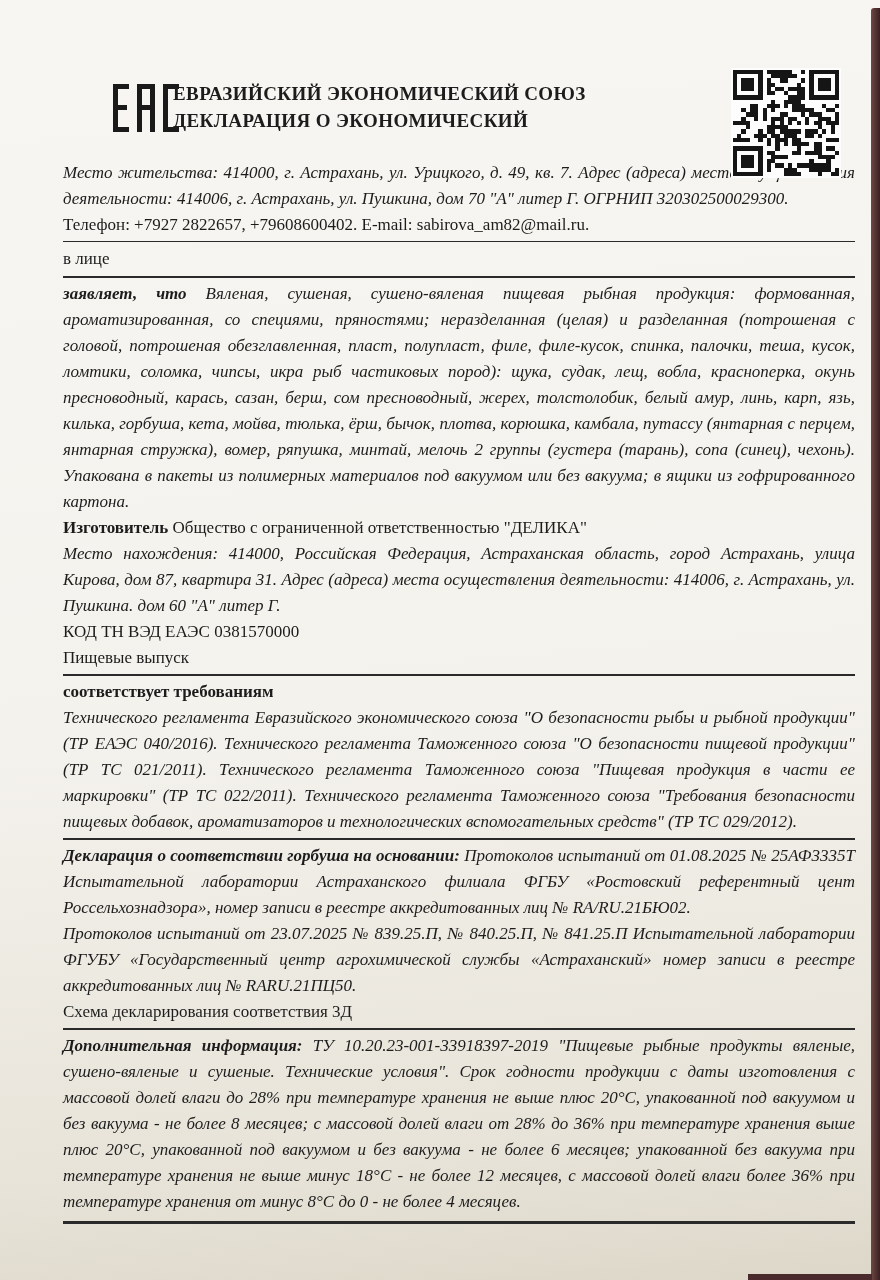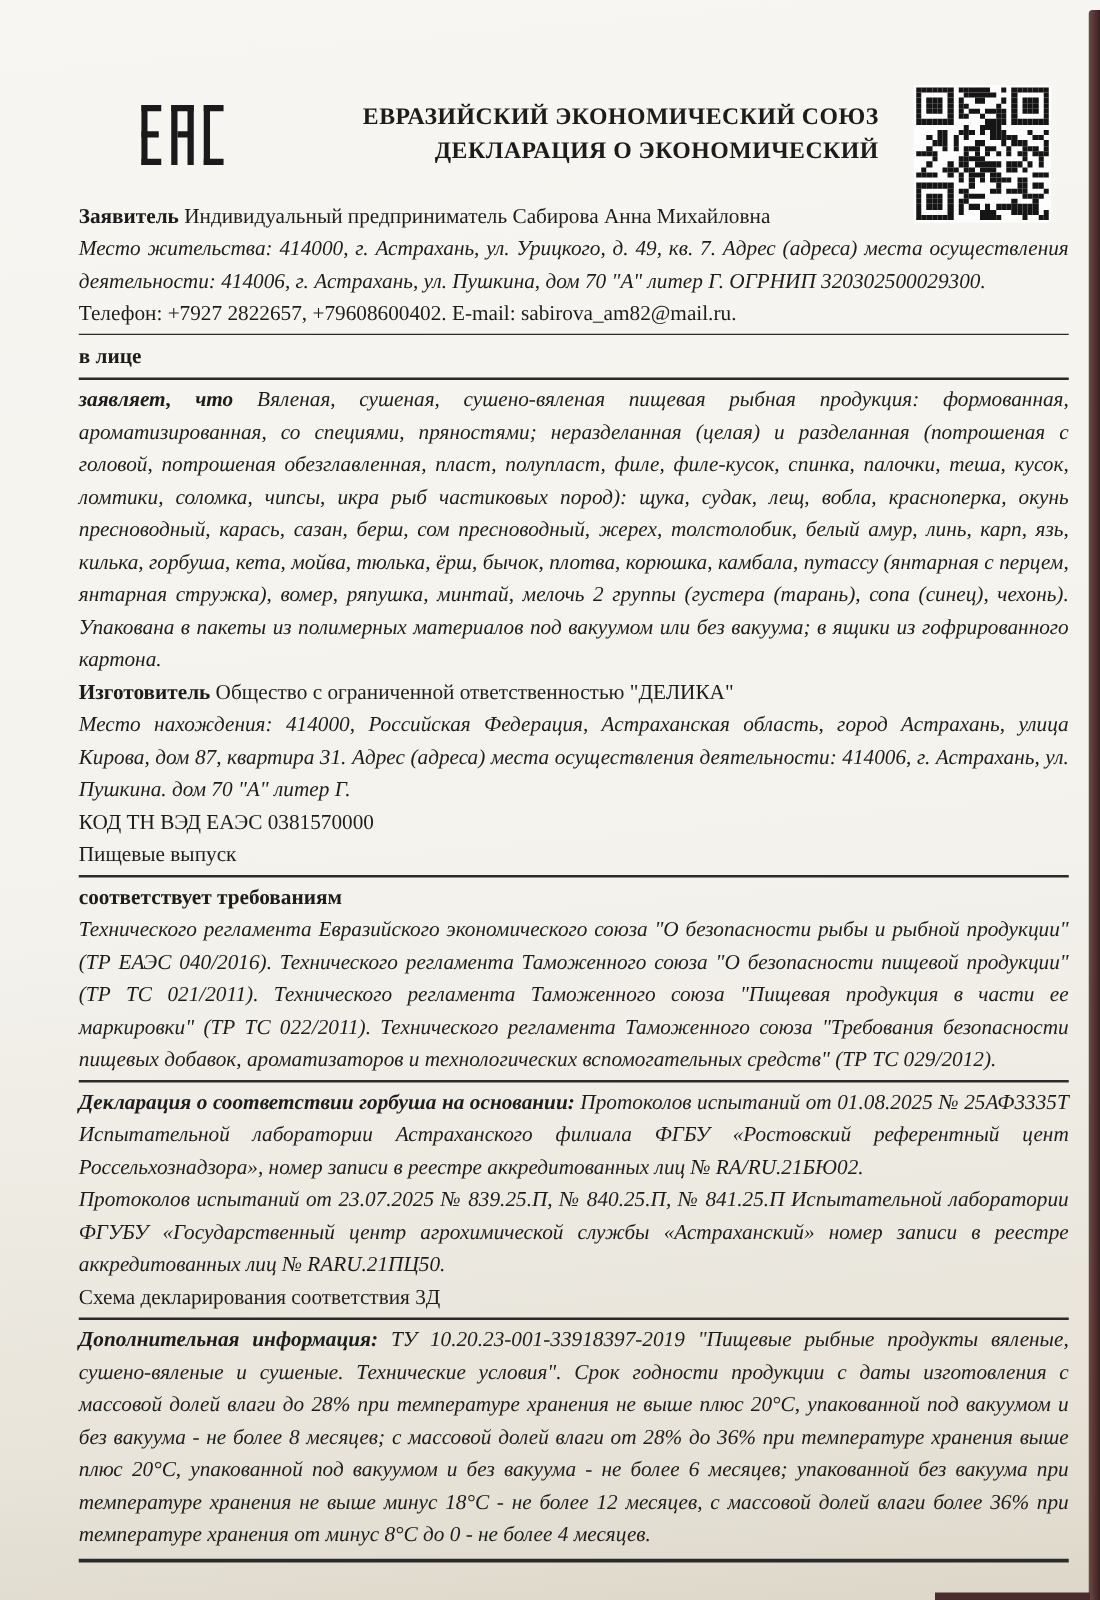--- a/index.html
+++ b/index.html
@@ -8,33 +8,33 @@
     background:linear-gradient(175deg,#f8f6f2 0%,#f4f2ed 55%,#e7e3d8 88%,#dcd7c8 100%);
     font-family:"Liberation Serif","DejaVu Serif",serif;color:#1c1c1c;
   }
   .edge-right{position:absolute;top:8px;right:0;bottom:0;width:9px;
     background:linear-gradient(90deg,#6e4a44,#3a1f22);border-radius:3px 0 0 0;z-index:9;}
   .edge-bottom{position:absolute;bottom:0;left:748px;right:8px;height:6px;background:#4a2a2c;z-index:9;}
   .content{position:absolute;left:63px;top:64px;width:792px;}
   
   .header{position:relative;height:96px;}
   .eac-logo{position:absolute;left:50px;top:20px;}
-  .doc-title{position:absolute;left:110px;right:152px;top:16px;text-align:right;
+  .doc-title{position:absolute;left:110px;right:164px;top:16px;text-align:left;
     font-weight:bold;font-size:19px;line-height:27px;letter-spacing:.4px;}
   .qr{position:absolute;top:4px;right:14px;width:110px;height:110px;background:#fdfdfd;
     display:grid;grid-template-columns:repeat(25,1fr);grid-template-rows:repeat(25,1fr);padding:2px;box-sizing:border-box;}
   .qr i{display:block;}
   .qr i.f{background:#151515;}
   
   p{margin:0;font-size:17px;line-height:26px;}
   .just{text-align:justify;font-style:italic;}
   .hr{border-top:2px solid #2a2a2a;margin:3px 0 3px 0;}
   .hr.thin{border-top-width:1px;}
   .hr.thick{border-top-width:3px;margin-top:6px;}
-  .inperson{font-weight:bold;padding:1px 0;}
+  .inperson{font-weight:normal;padding:1px 0;}
   .bold-line{font-weight:bold;}
 </style>
 </head>
 <body>
 
 <div class="page">
   <div class="edge-right"></div>
   <div class="edge-bottom"></div>
 
   <div class="content">
@@ -681,31 +681,30 @@
           <i class=""></i>
           <i class=""></i>
           <i class="f"></i>
           <i class=""></i>
           <i class=""></i>
           <i class="f"></i>
           <i class="f"></i>
         </div>
     </div>
 
-    <p><b>Заявитель</b> <span>Индивидуальный предприниматель Сабирова Анна Михайловна</span></p>
     <p class="just">Место жительства: 414000, г. Астрахань, ул. Урицкого, д. 49, кв. 7. Адрес (адреса) места осуществления деятельности: 414006, г. Астрахань, ул. Пушкина, дом 70 "А" литер Г. ОГРНИП 320302500029300.</p>
     <p>Телефон: +7927 2822657, +79608600402. E-mail: sabirova_am82@mail.ru.</p>
 
     <div class="hr thin"></div>
     <p class="inperson">в лице</p>
     <div class="hr"></div>
 
     <p class="just"><b>заявляет, что</b> <span>Вяленая, сушеная, сушено-вяленая пищевая рыбная продукция: формованная, ароматизированная, со специями, пряностями; неразделанная (целая) и разделанная (потрошеная с головой, потрошеная обезглавленная, пласт, полупласт, филе, филе-кусок, спинка, палочки, теша, кусок, ломтики, соломка, чипсы, икра рыб частиковых пород): щука, судак, лещ, вобла, красноперка, окунь пресноводный, карась, сазан, берш, сом пресноводный, жерех, толстолобик, белый амур, линь, карп, язь, килька, горбуша, кета, мойва, тюлька, ёрш, бычок, плотва, корюшка, камбала, путассу (янтарная с перцем, янтарная стружка), вомер, ряпушка, минтай, мелочь 2 группы (густера (тарань), сопа (синец), чехонь). Упакована в пакеты из полимерных материалов под вакуумом или без вакуума; в ящики из гофрированного картона.</span></p>
     <p><b>Изготовитель</b> <span>Общество с ограниченной ответственностью "ДЕЛИКА"</span></p>
-    <p class="just">Место нахождения: 414000, Российская Федерация, Астраханская область, город Астрахань, улица Кирова, дом 87, квартира 31. Адрес (адреса) места осуществления деятельности: 414006, г. Астрахань, ул. Пушкина. дом 70 "А" литер Г.</p>
+    <p class="just">Место нахождения: 414000, Российская Федерация, Астраханская область, город Астрахань, улица Кирова, дом 87, квартира 31. Адрес (адреса) места осуществления деятельности: 414006, г. Астрахань, ул. Пушкина. дом 60 "А" литер Г.</p>
     <p>КОД ТН ВЭД ЕАЭС 0381570000</p>
     <p>Пищевые выпуск</p>
 
     <div class="hr"></div>
     <p class="bold-line">соответствует требованиям</p>
     <p class="just">Технического регламента Евразийского экономического союза "О безопасности рыбы и рыбной продукции" (ТР ЕАЭС 040/2016). Технического регламента Таможенного союза "О безопасности пищевой продукции" (ТР ТС 021/2011). Технического регламента Таможенного союза "Пищевая продукция в части ее маркировки" (ТР ТС 022/2011). Технического регламента Таможенного союза "Требования безопасности пищевых добавок, ароматизаторов и технологических вспомогательных средств" (ТР ТС 029/2012).</p>
 
     <div class="hr"></div>
     <p class="just"><b>Декларация о соответствии горбуша на основании:</b> <span>Протоколов испытаний от 01.08.2025 № 25АФ3335Т Испытательной лаборатории Астраханского филиала ФГБУ «Ростовский референтный цент Россельхознадзора», номер записи в реестре аккредитованных лиц № RA/RU.21БЮ02.</span></p>
     <p class="just">Протоколов испытаний от 23.07.2025 № 839.25.П, № 840.25.П, № 841.25.П Испытательной лаборатории ФГУБУ «Государственный центр агрохимической службы «Астраханский» номер записи в реестре аккредитованных лиц № RARU.21ПЦ50.</p>

